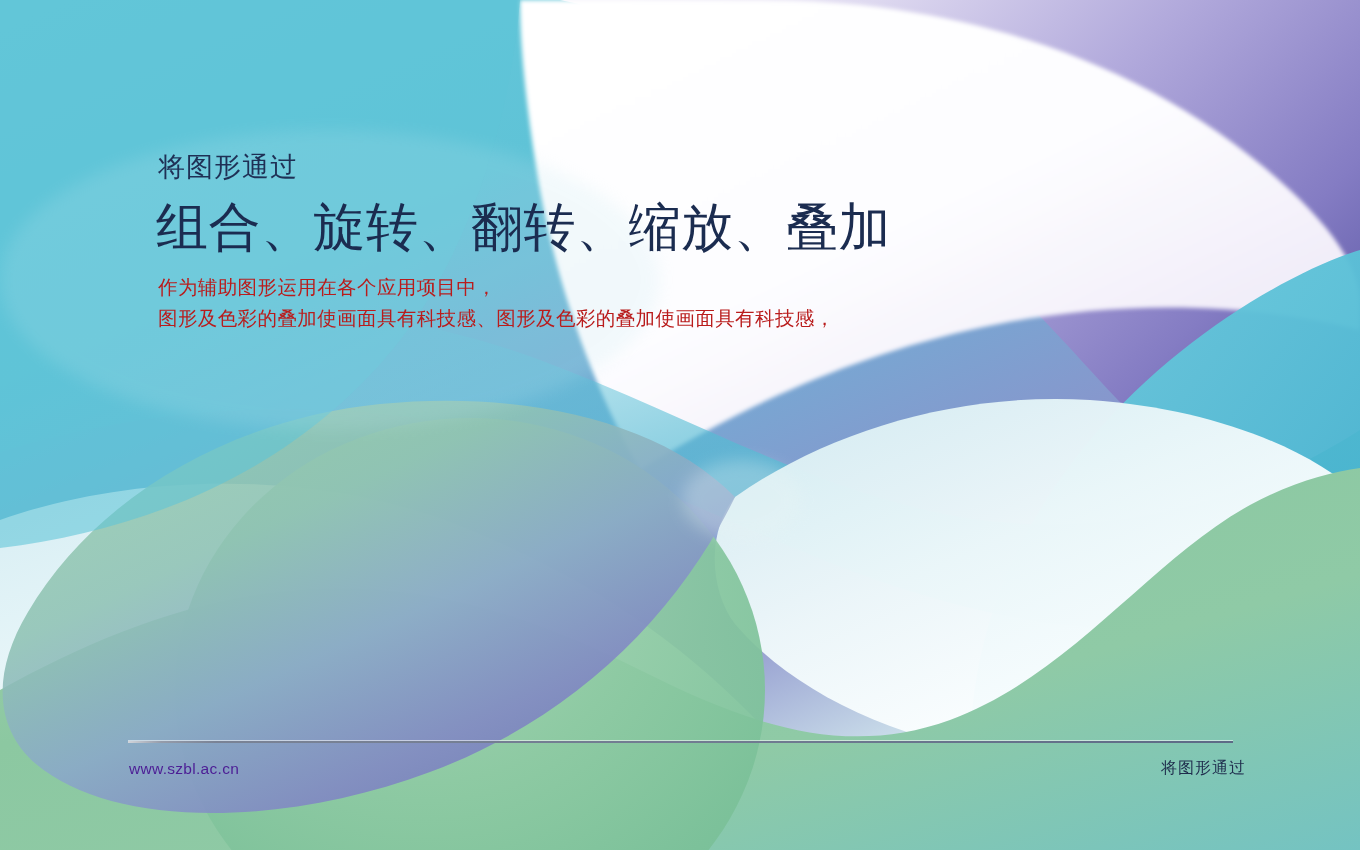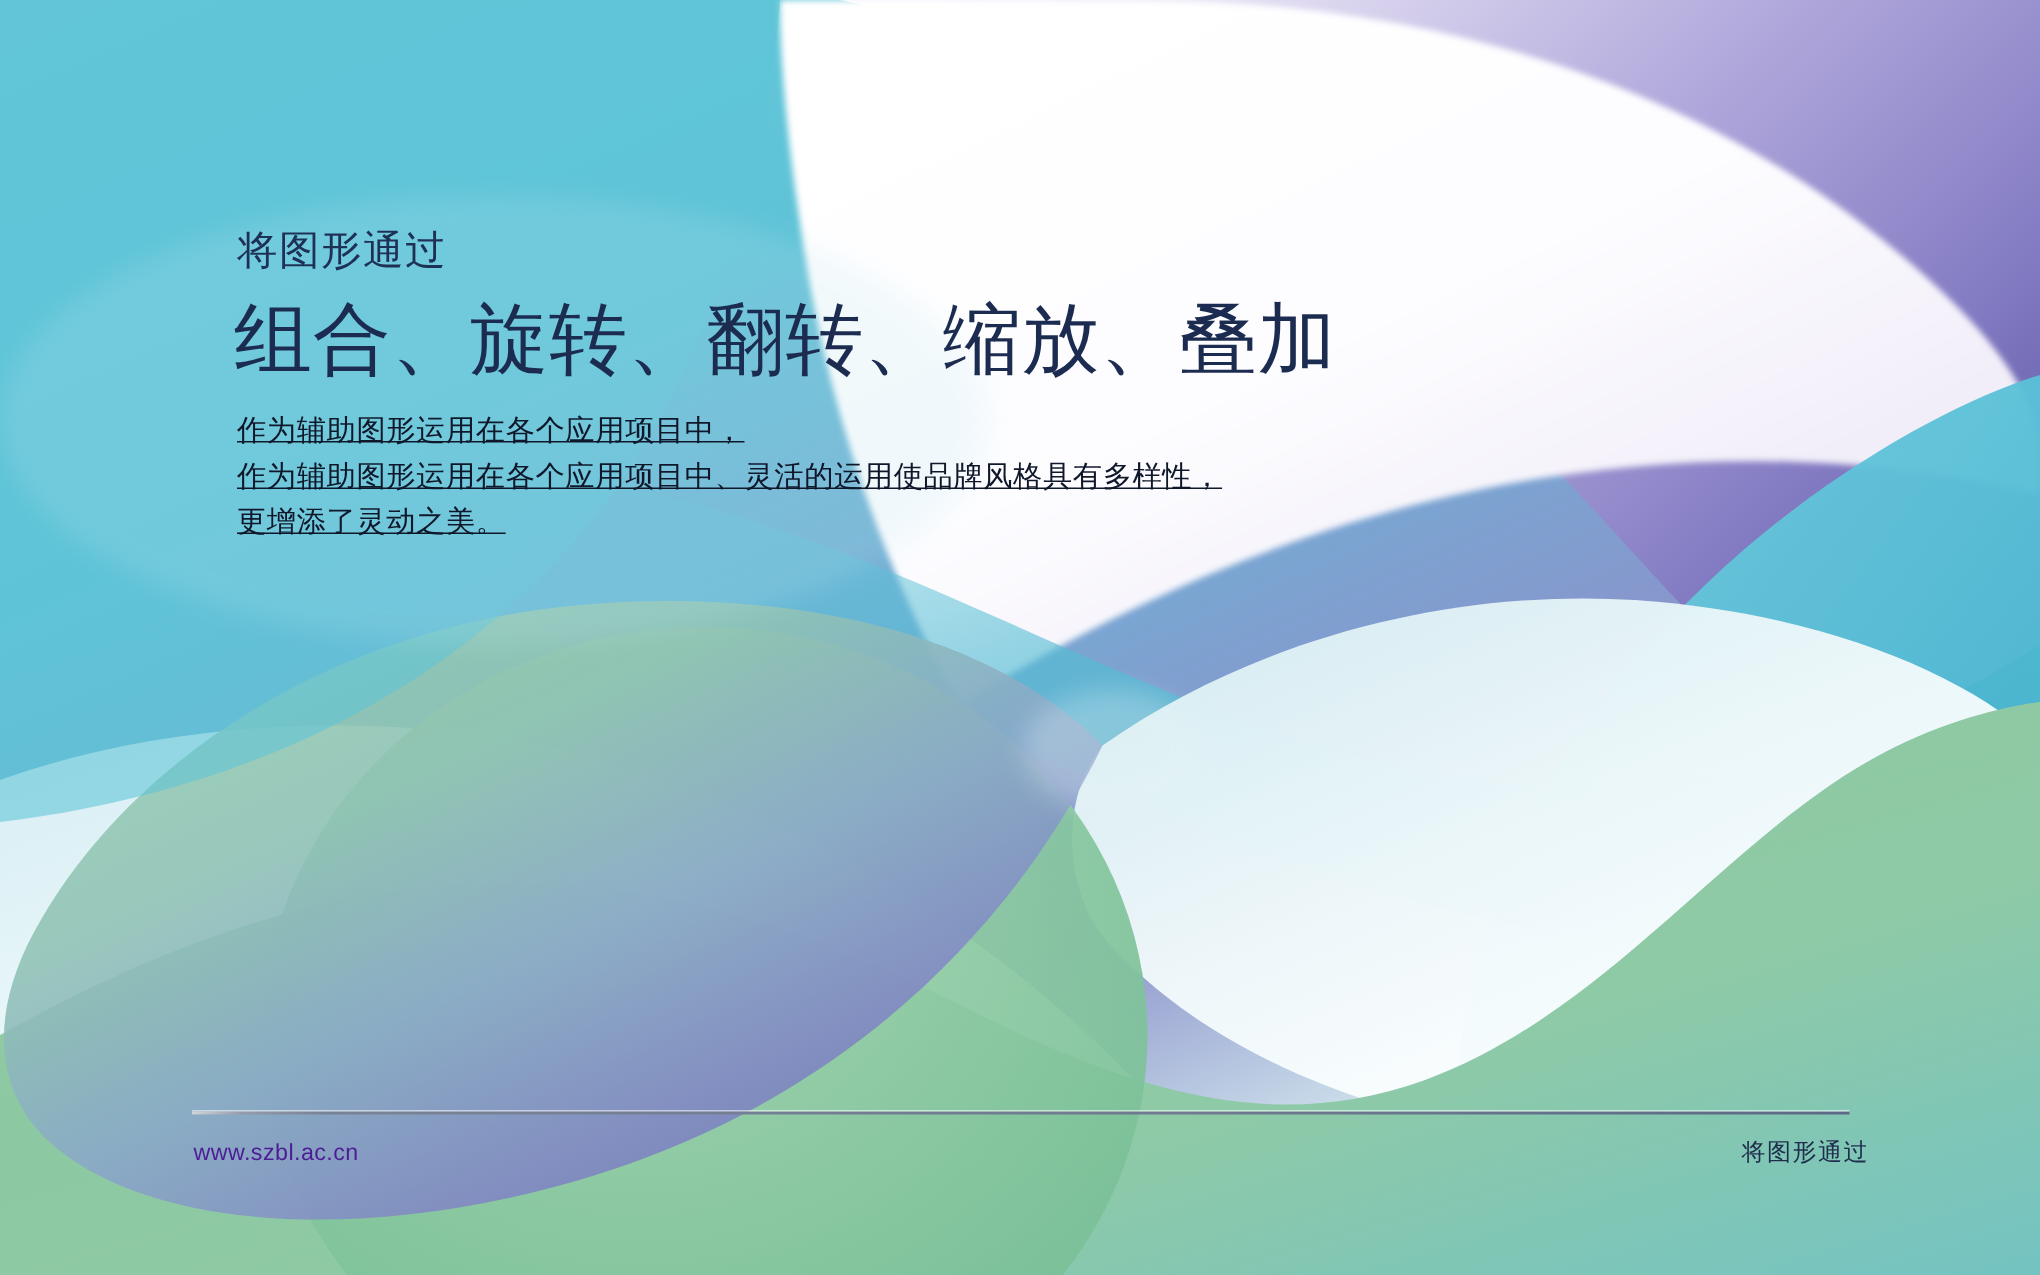--- a/index.html
+++ b/index.html
@@ -20,21 +20,21 @@
     color:#1f3055;font-weight:400;white-space:nowrap;
   }
   .headline{
     position:absolute;left:156px;top:199px;
     font-size:52px;line-height:56px;letter-spacing:0.5px;
     color:#1b2c50;font-weight:400;white-space:nowrap;
   }
   .body-copy{
     position:absolute;left:158px;top:272px;
     font-size:19.5px;line-height:30.5px;letter-spacing:0.4px;
-    color:#0f172a;font-weight:400;text-decoration:underline;
+    color:#b91c1c;font-weight:400;
   }
   .body-copy div{white-space:nowrap;}
 
   
   .rule{
     position:absolute;left:128px;top:741px;width:1105px;height:2px;
     background:linear-gradient(to right,rgba(255,255,255,.65) 0%,rgba(255,255,255,.2) 3%,rgba(255,255,255,0) 8%),
                linear-gradient(to right,#7b8496 0%,#6f7a90 60%,#5d6a86 100%);
     z-index:5;
   }
@@ -184,22 +184,21 @@
   </svg>
 
   <div class="content">
 
     <div class="eyebrow">将图形通过</div>
 
     <div class="headline">组合、旋转、翻转、缩放、叠加</div>
 
     <div class="body-copy">
       <div>作为辅助图形运用在各个应用项目中，</div>
-      <div>作为辅助图形运用在各个应用项目中、灵活的运用使品牌风格具有多样性，</div>
-      <div>更增添了灵动之美。</div>
+      <div>图形及色彩的叠加使画面具有科技感、图形及色彩的叠加使画面具有科技感，</div>
     </div>
 
     <div class="rule"></div>
 
     <div class="url">www.szbl.ac.cn</div>
 
     <div class="sec-label">将图形通过</div>
   </div>
 
 </div>

